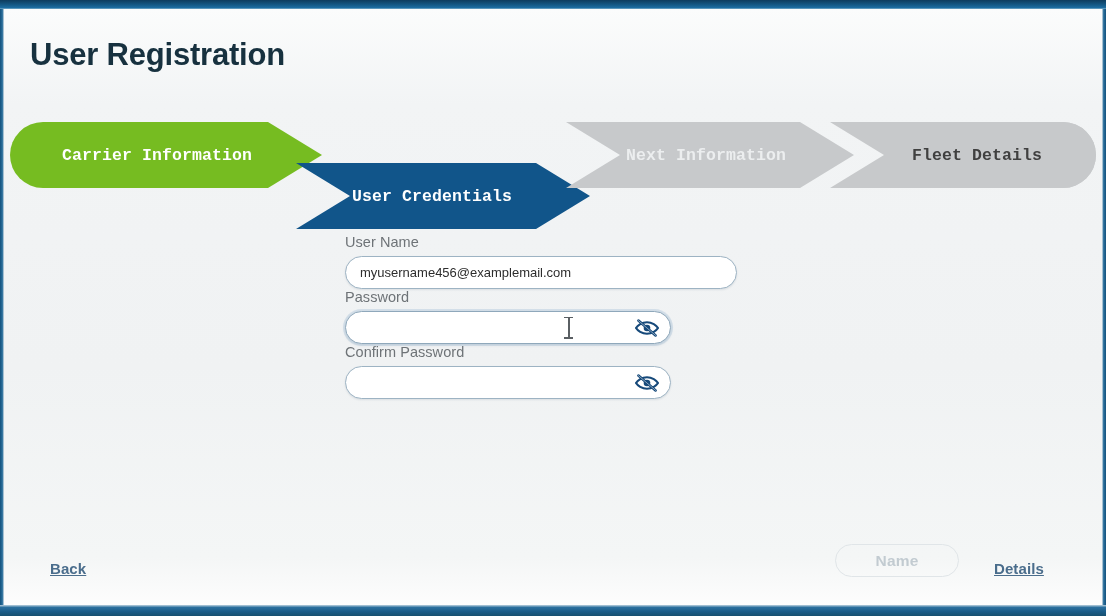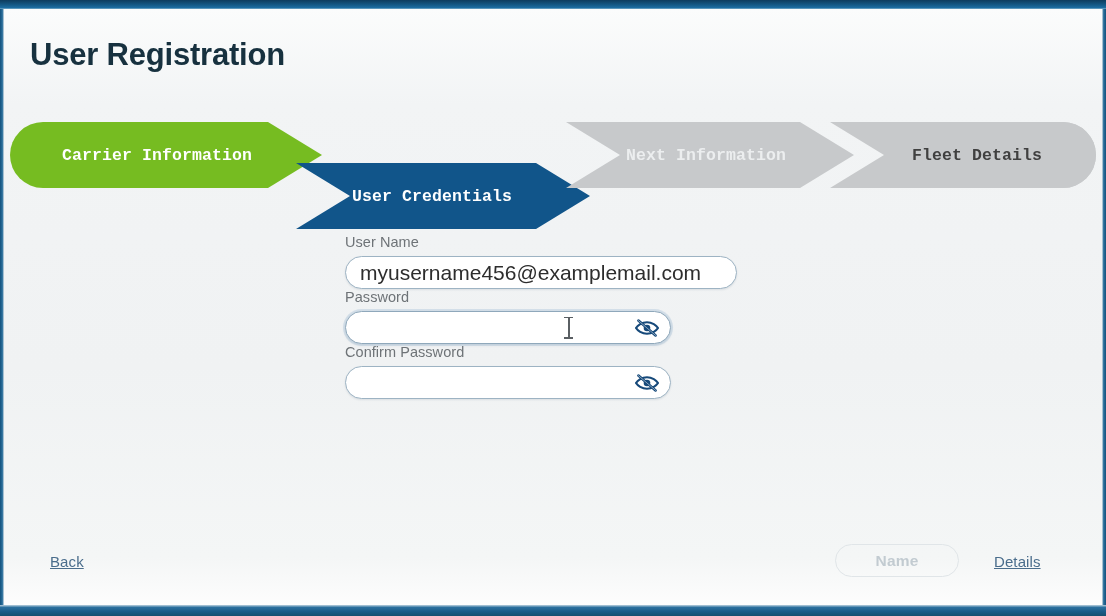--- a/index.html
+++ b/index.html
@@ -197,21 +197,21 @@
   .input-shell.short { width: 326px; }
   .input-shell.focused {
     border-color: #8fa8bb;
     box-shadow: 0 0 0 2px rgba(160,190,215,0.35), 0 1px 3px rgba(70,95,120,0.22);
   }
   .text-input {
     border: none;
     outline: none;
     background: transparent;
     font-family: "Liberation Sans", sans-serif;
-    font-size: 21px;
+    font-size: 13px;
     color: #2d2d2d;
     padding: 0 14px;
     width: 100%;
     height: 100%;
     box-sizing: border-box;
     border-radius: 18px;
   }
   .text-input.pw { padding-right: 48px; }
   .text-input::placeholder { color: #adb5bb; }
 
@@ -259,25 +259,26 @@
     top: 1px;
     width: 1.6px;
     height: 20px;
     background: #5a5f63;
   }
 
   
   .footer-link {
     position: absolute;
     font-size: 15px;
-    font-weight: normal;
+    font-weight: bold;
     color: #4a6d8c;
     text-decoration: underline;
     cursor: pointer;
     letter-spacing: 0.1px;
+    margin-top: 7px;
   }
   .link-back   { left: 46px;  top: 544px; }
   .link-cancel { left: 990px; top: 544px; }
 
   .next-btn {
     position: absolute;
     left: 831px;
     top: 535px;
     width: 124px;
     height: 33px;

